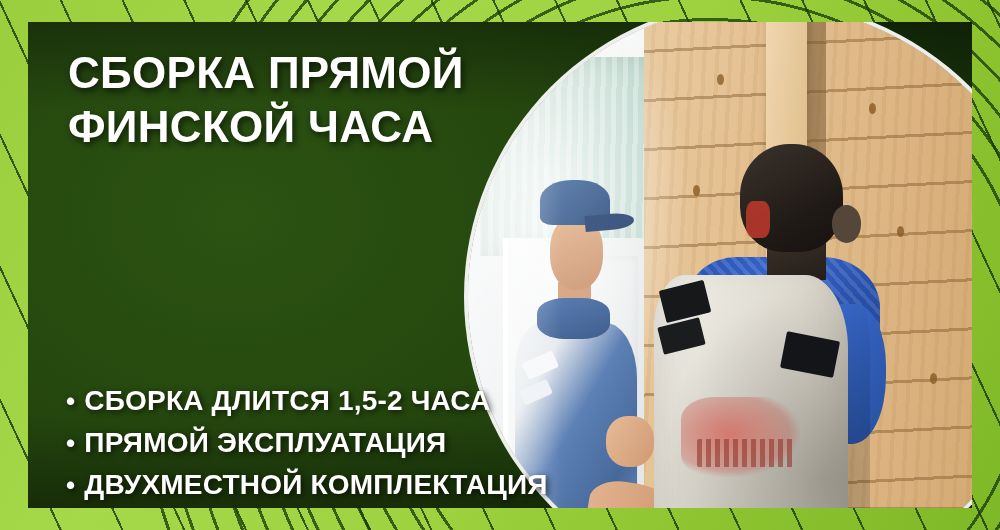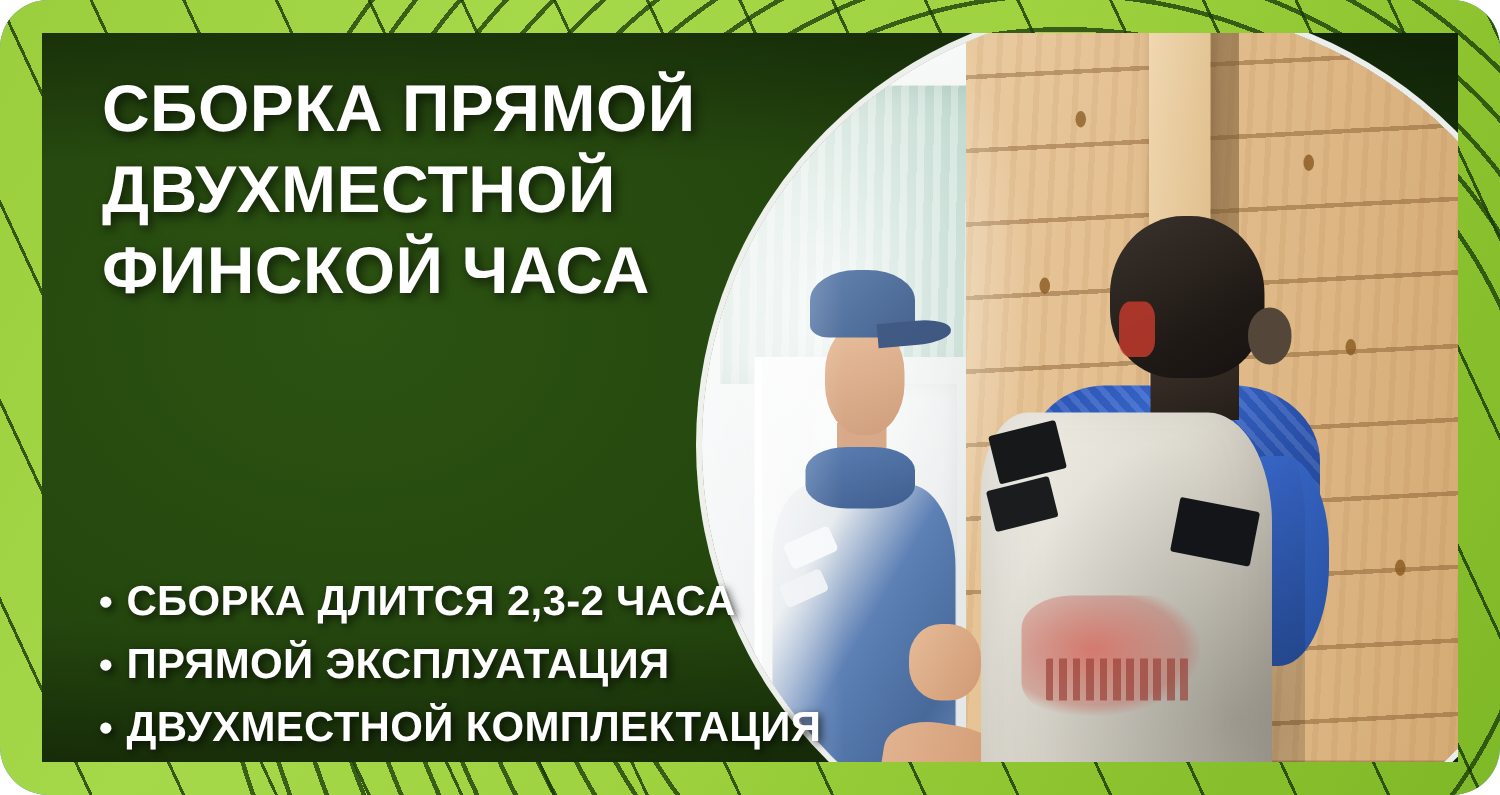--- a/index.html
+++ b/index.html
@@ -3,21 +3,20 @@
 <meta charset="utf-8">
 <style>
   html,body{margin:0;padding:0;background:#ffffff;}
   body{font-family:"Liberation Sans","DejaVu Sans",sans-serif;}
 
   #poster{
     position:relative;
     width:1000px;height:530px;
     overflow:hidden;
     background:#3b82f6;
-    border-radius:32px;
   }
 
   
   .frame-bg{position:absolute;inset:0;}
 
   .frame-grad{
     position:absolute;inset:0;
     background:linear-gradient(118deg,#9ACE3C 0%,#A6D94A 28%,#9ED23F 55%,#8CC32F 78%,#7FB828 100%);
   }
 
@@ -286,28 +285,27 @@
           <div class="w2-hand"></div>
         </div>
 
         <div class="photo-left-fade"></div>
         <div class="photo-veil"></div>
       </div>
     </div>
 
     <div class="headline">
       <div>СБОРКА ПРЯМОЙ</div>
-      <div>ДВУХМЕСТНОЙ</div>
       <div>ФИНСКОЙ ЧАСА</div>
     </div>
 
     <div class="bullets">
       <div class="bullet">
         <span class="dot">•</span>
-        <span>СБОРКА ДЛИТСЯ 2,3-2 ЧАСА</span>
+        <span>СБОРКА ДЛИТСЯ 1,5-2 ЧАСА</span>
       </div>
       <div class="bullet">
         <span class="dot">•</span>
         <span>ПРЯМОЙ ЭКСПЛУАТАЦИЯ</span>
       </div>
       <div class="bullet">
         <span class="dot">•</span>
         <span>ДВУХМЕСТНОЙ КОМПЛЕКТАЦИЯ</span>
       </div>
     </div>

